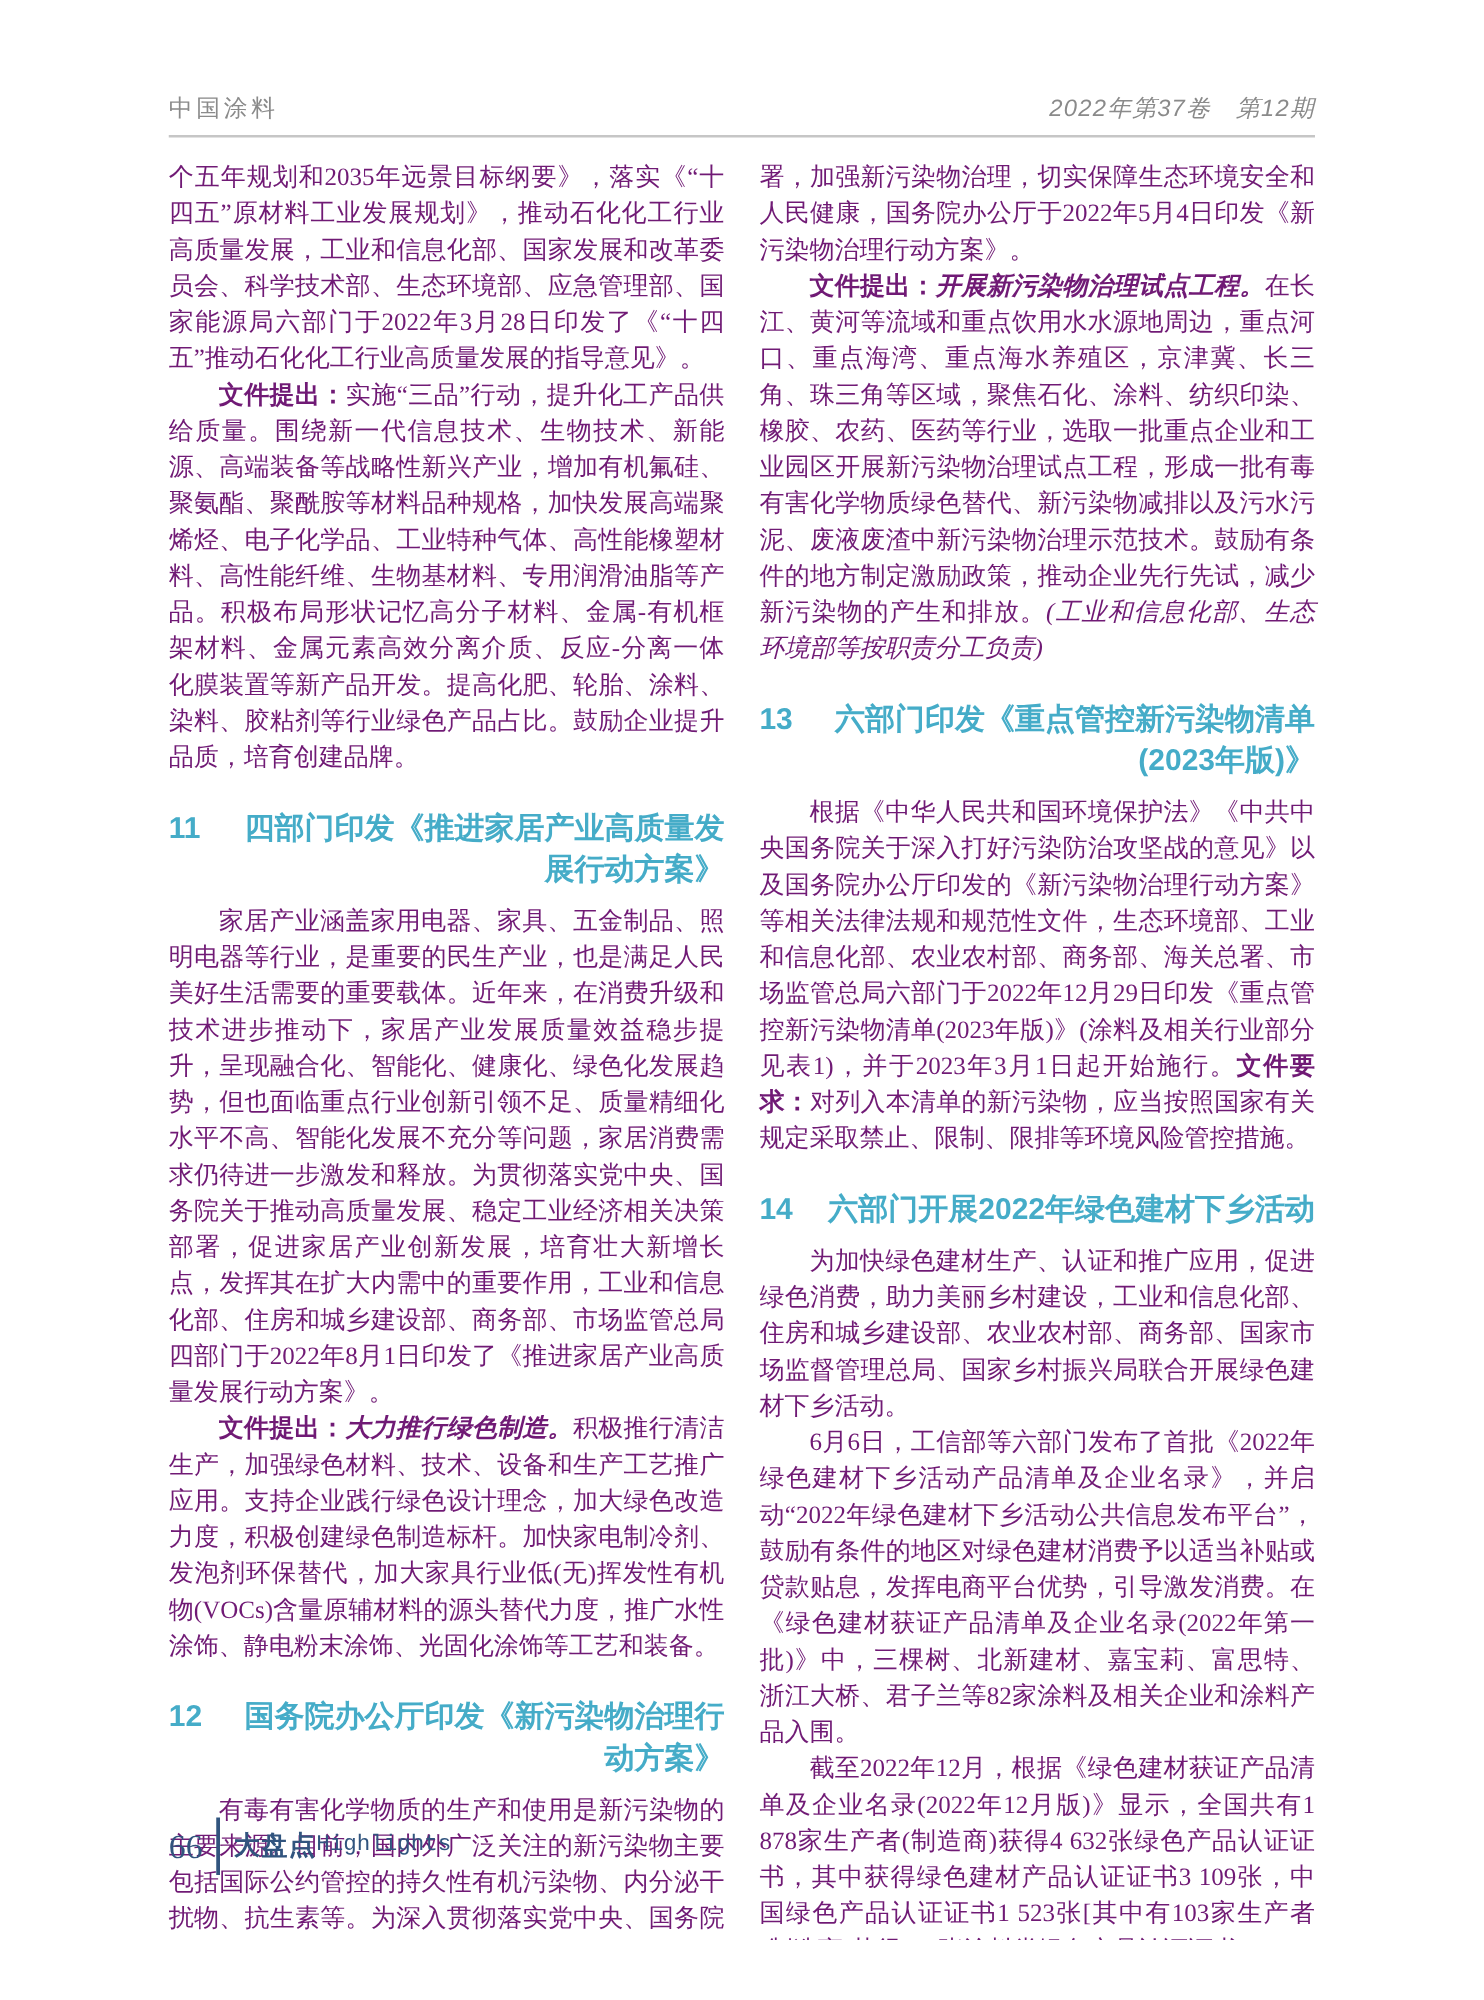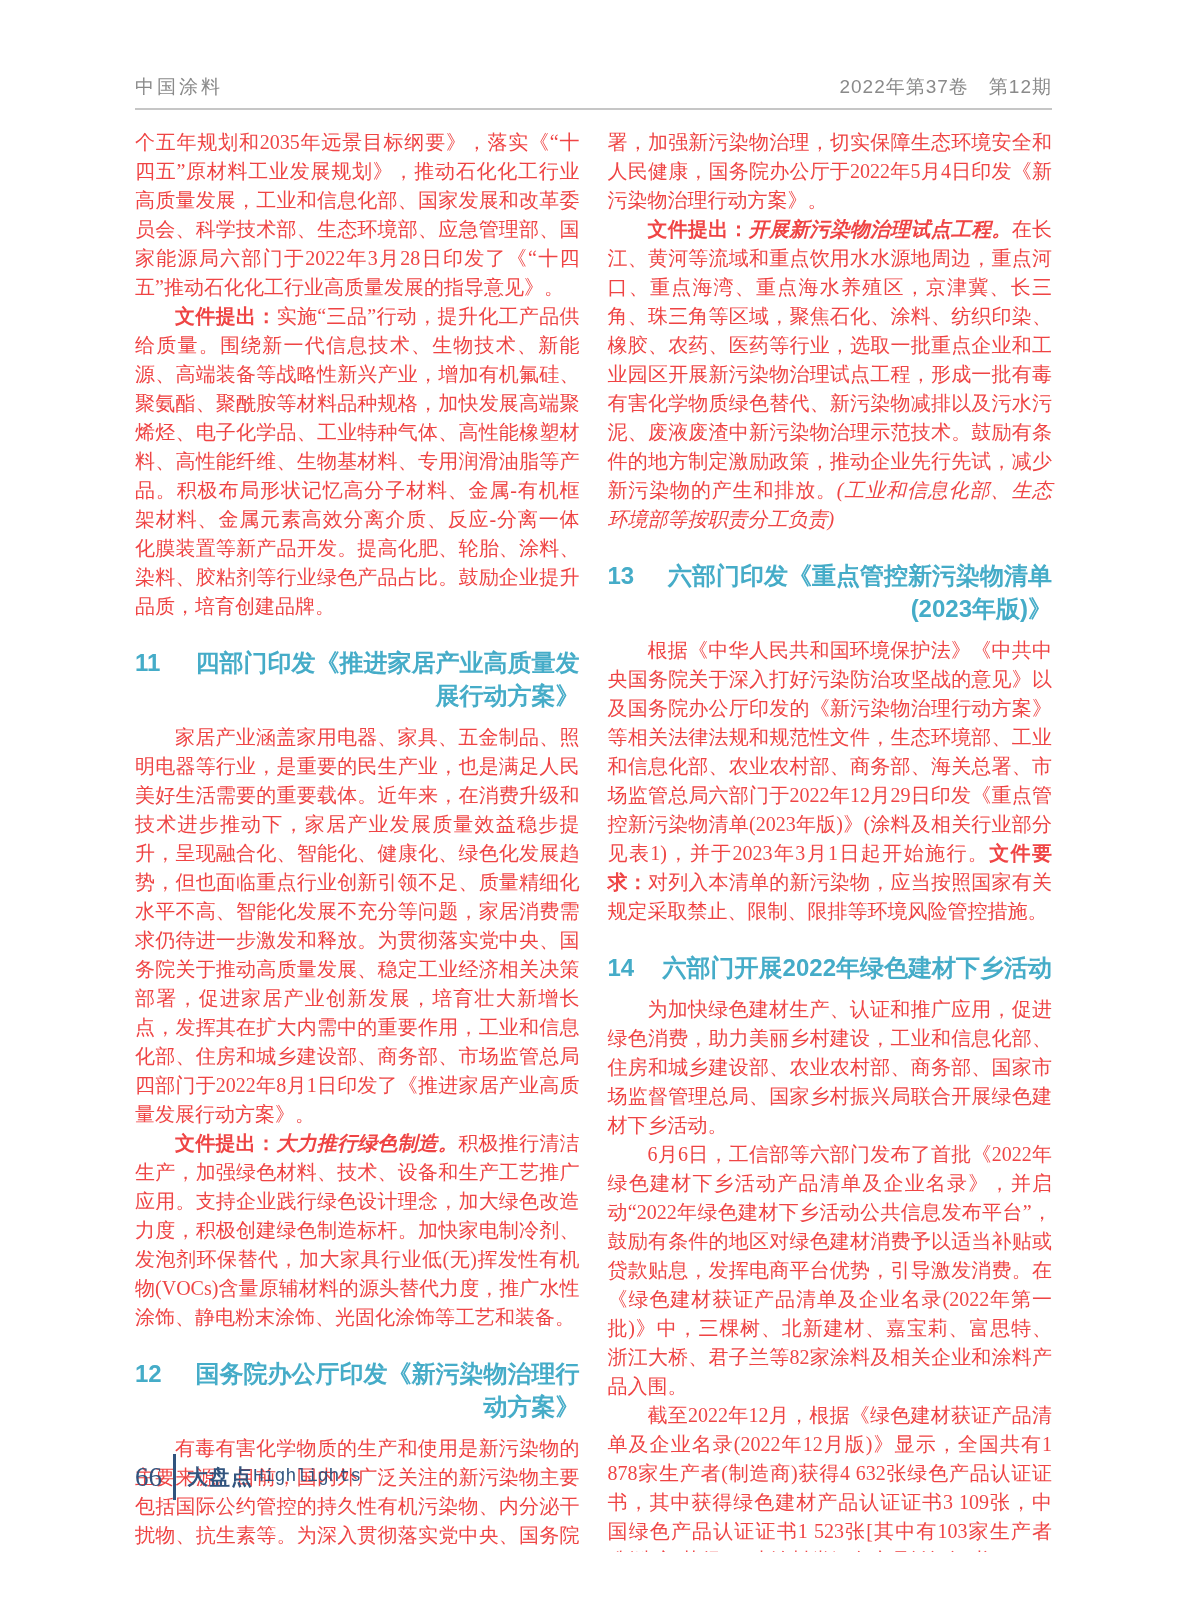--- a/index.html
+++ b/index.html
@@ -11,35 +11,35 @@
     font-family:"Liberation Serif","DejaVu Serif",serif;
   }
   
   .page-header{
     position:absolute;top:74px;left:135px;right:135px;
     display:flex;justify-content:space-between;align-items:flex-end;
     color:#8a8a8a;font-size:19px;
     font-family:"Liberation Sans","DejaVu Sans",sans-serif;
   }
   .journal-name{letter-spacing:3px;}
-  .issue-info{letter-spacing:1px;}
+  .issue-info{letter-spacing:1px;font-style:italic;}
   .header-rule{
     position:absolute;top:108px;left:135px;right:135px;
     border:none;border-top:2px solid #c6c6c6;margin:0;
   }
   
   .columns{
     position:absolute;top:128px;left:135px;right:135px;
     display:flex;gap:28px;
   }
   .col{width:50%;}
   .col p{
     margin:0;
     font-size:20px;line-height:29px;
-    color:#ef4444;
+    color:#701a75;
     text-align:justify;
     text-indent:2em;
   }
   .col p.cont{text-indent:0;}
   .lead{
     font-family:"Liberation Sans","DejaVu Sans",sans-serif;
     font-weight:700;
   }
   .kai{font-weight:700;font-style:italic;}
   .note{font-style:italic;}

